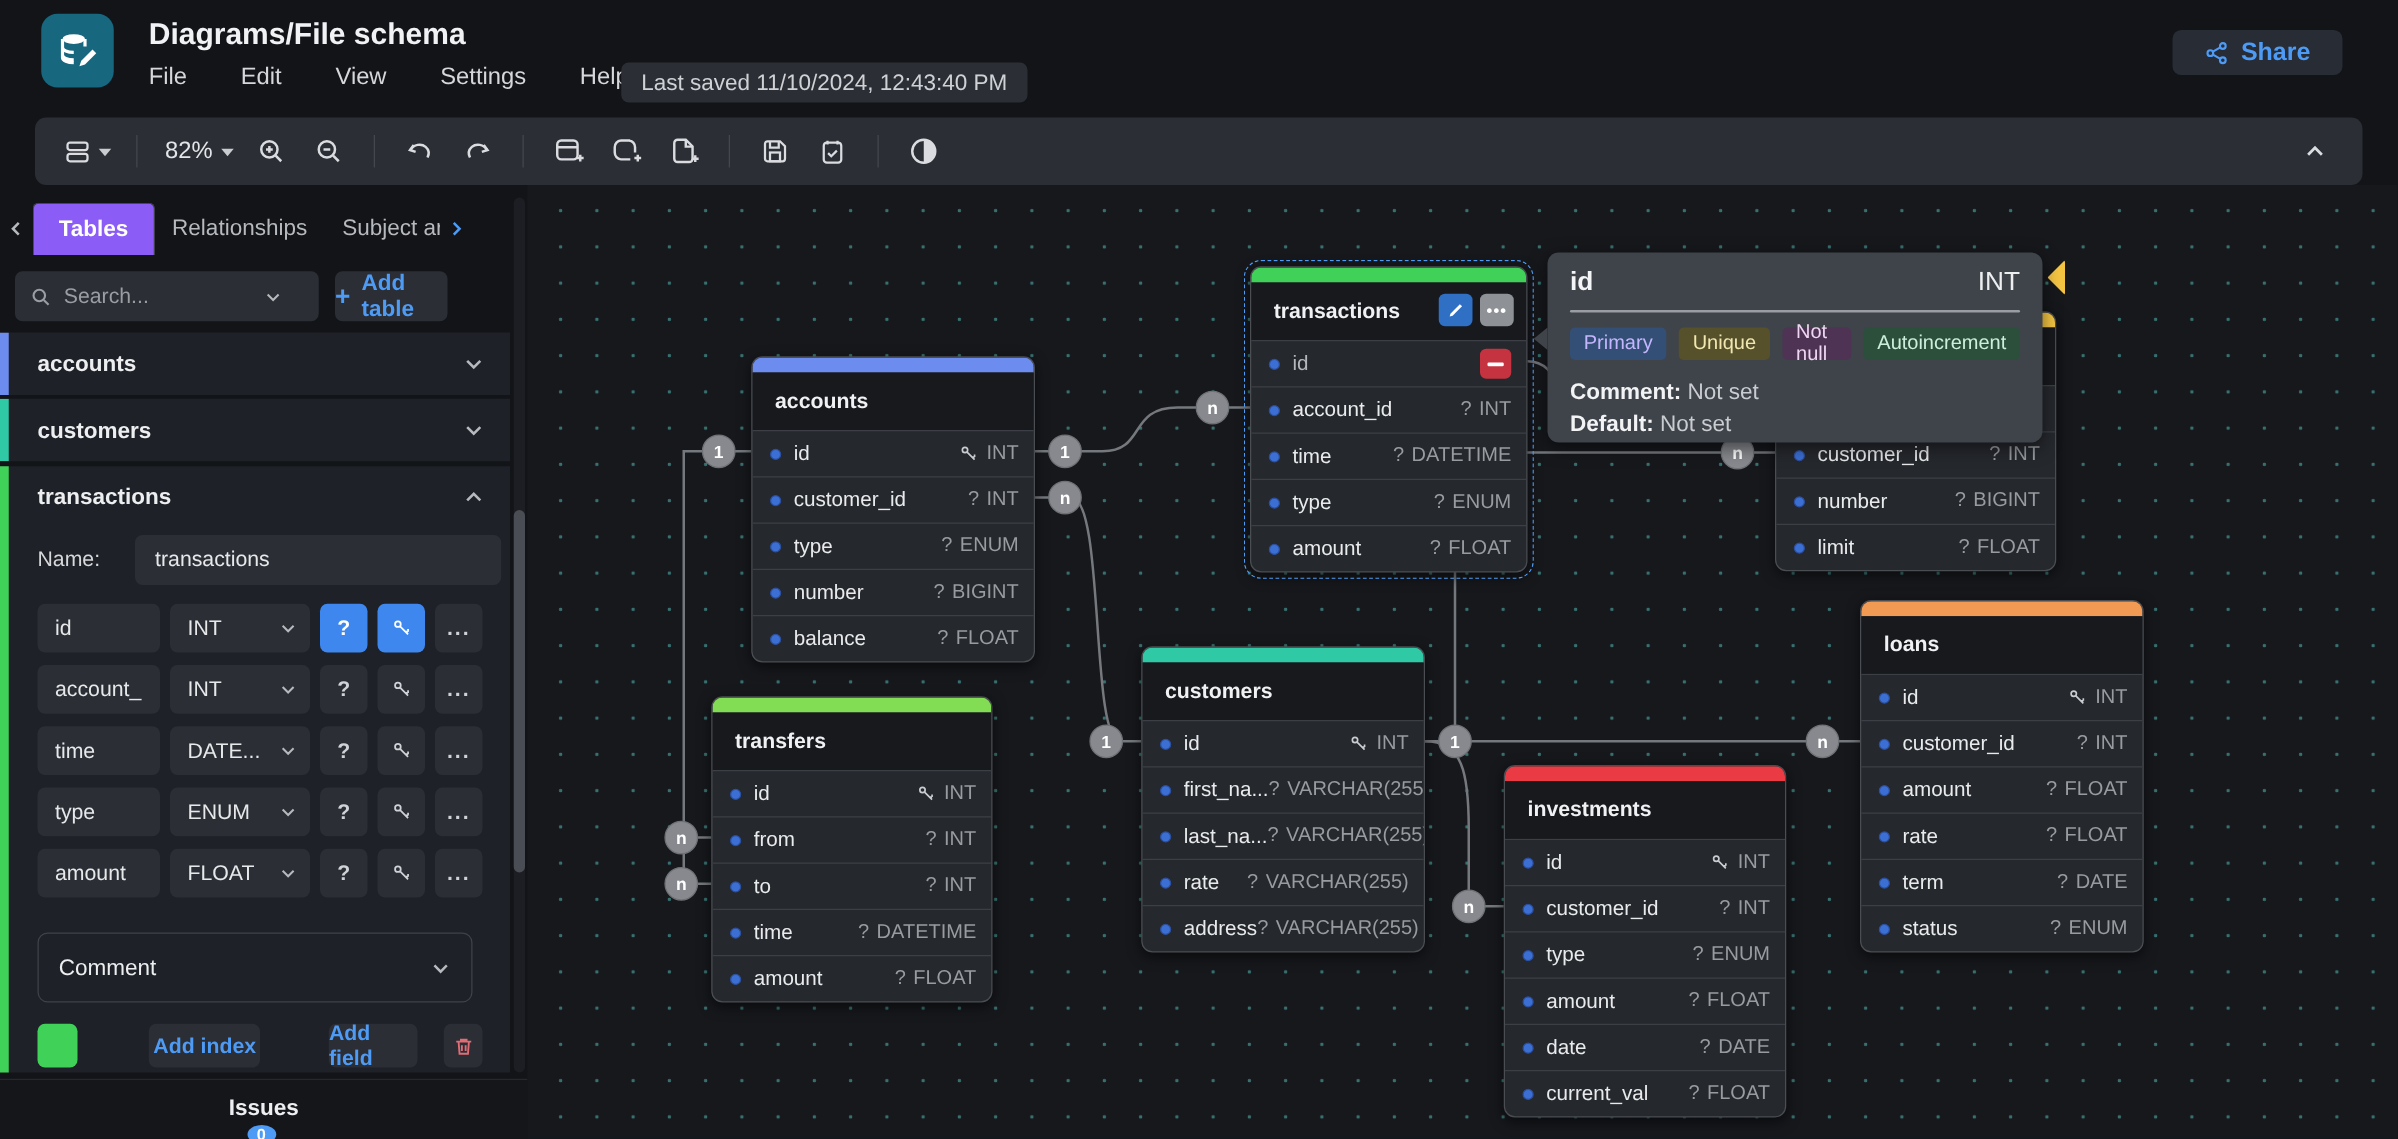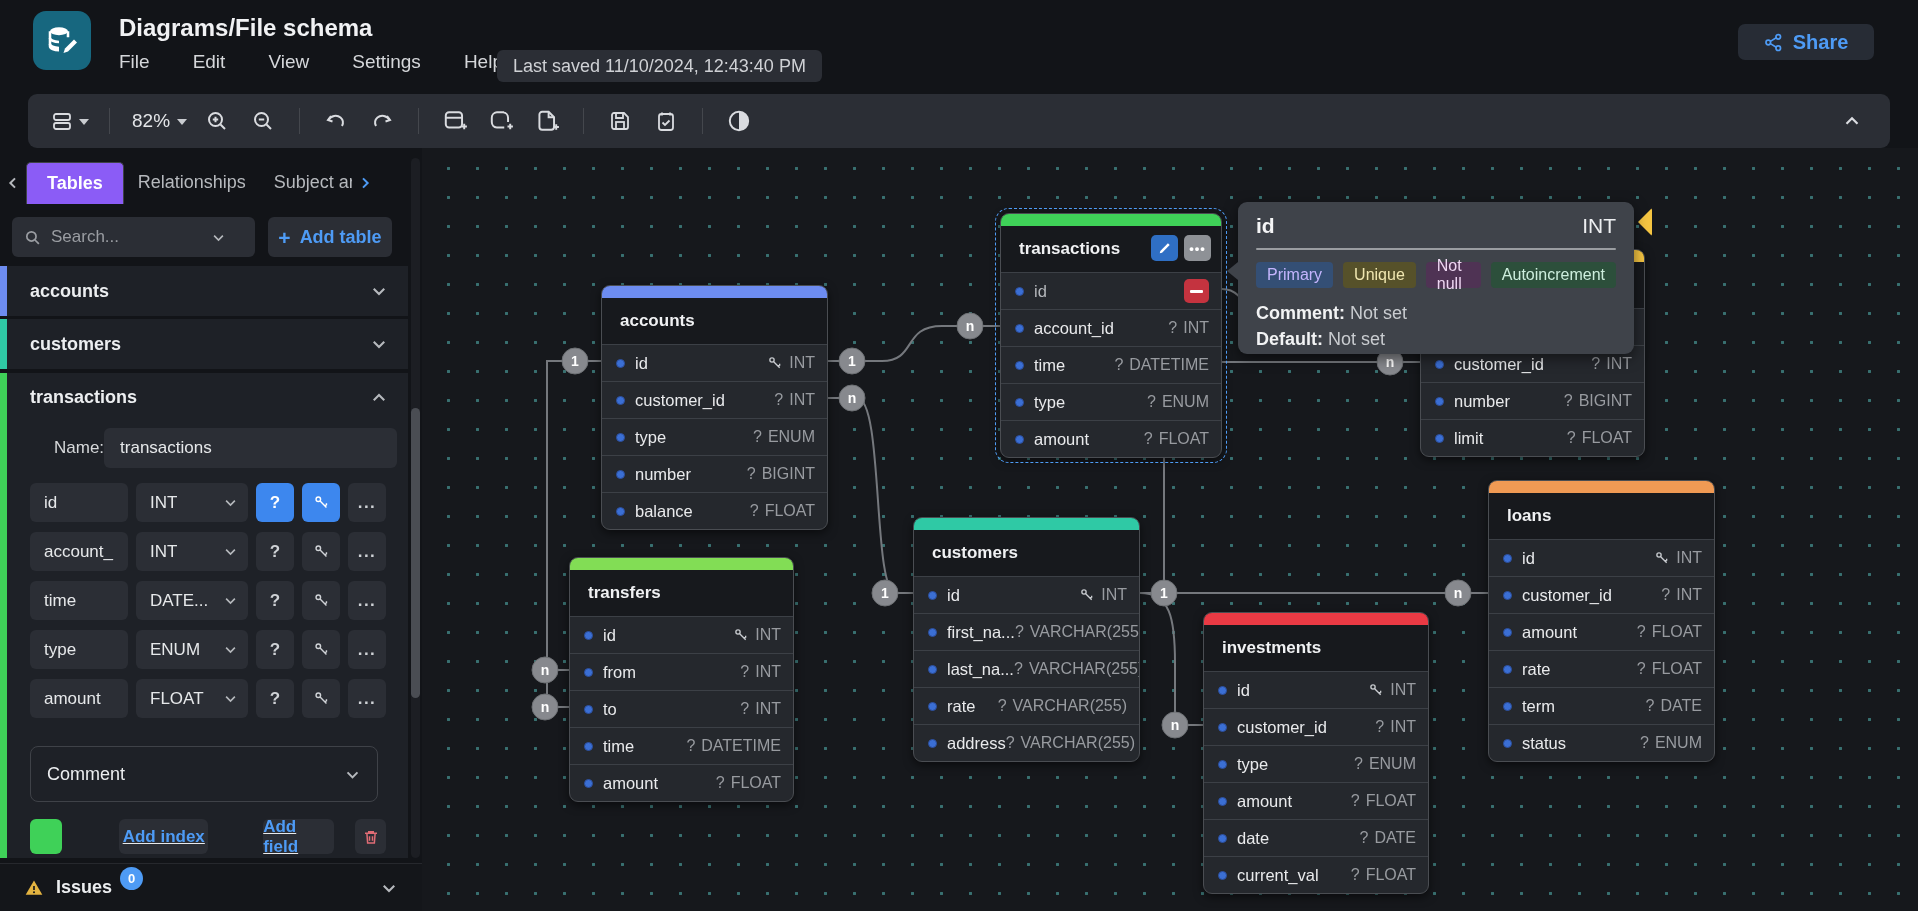--- a/index.html
+++ b/index.html
@@ -31,66 +31,66 @@
   .tb-right { margin-left:auto; }
 
   
   .sidebar { position:absolute; left:0; top:148px; width:422px; height:715px; background:#121418; }
   .tabbar { position:absolute; left:0; top:11px; width:422px; height:47px; display:flex; align-items:center; }
   .nav-chev { width:26px; display:flex; justify-content:center; }
   .tab { font-size:18px; color:#b6b9bd; padding:10px 14px; white-space:nowrap; }
   .tab.active { color:#ffffff; font-weight:bold; border:1px solid #3f4248; border-bottom:none;
     border-radius:5px 5px 0 0; background:#8b5cf6; padding:10px 20px; }
   .tab.clip { max-width:92px; overflow:hidden; text-overflow:clip; }
-  .search-row { position:absolute; left:12px; top:69px; width:380px; height:40px; display:flex; gap:13px; }
+  .search-row { position:absolute; left:12px; top:69px; width:346px; height:40px; display:flex; gap:13px; }
   .search-box { width:243px; height:40px; background:#2b2e35; border-radius:6px; display:flex;
     align-items:center; padding:0 12px; gap:10px; }
   .search-box input { background:transparent; border:none; outline:none; color:#e6e8ea; font-size:17px;
     width:150px; font-family:"Liberation Sans",sans-serif; }
   .search-box input::placeholder { color:#9a9da2; }
   .add-table-btn { flex:1; height:40px; background:#2b2e35; border-radius:6px; display:flex;
     align-items:center; justify-content:center; gap:9px; color:#4e9bf5; font-size:18px; font-weight:bold; }
   .plus-glyph { font-size:21px; font-weight:bold; line-height:1; }
   .acc-item { position:absolute; left:0; width:408px; height:50px; background:#1e2127; display:flex;
     align-items:center; overflow:hidden; }
   .acc-strip { position:absolute; left:0; top:0; width:7px; height:100%; }
   .acc-name { margin-left:30px; font-size:18px; font-weight:bold; color:#eceef0; }
   .acc-chev { margin-left:auto; margin-right:20px; }
   .editor { position:absolute; left:0; top:225px; width:408px; height:485px; background:#1e2127; }
   .editor-strip { position:absolute; left:0; top:0; width:7px; height:100%; background:#3fd158; }
   .ed-head { position:absolute; left:30px; top:14px; font-size:18px; font-weight:bold; color:#eceef0; }
   .ed-chev { position:absolute; right:20px; top:16px; }
-  .name-row { position:absolute; left:30px; top:55px; display:flex; align-items:center; gap:0;margin-left:24px; }
+  .name-row { position:absolute; left:30px; top:55px; display:flex; align-items:center; gap:28px; }
   .name-label { font-size:17px; color:#d6d8da; }
   .name-input { width:293px; height:40px; background:#2b2e35; border:none; border-radius:6px;
     color:#e6e8ea; font-size:17px; padding:0 16px; outline:none; font-family:"Liberation Sans",sans-serif; }
   .fields-wrap { position:absolute; left:30px; top:110px; width:356px; }
   .field-row { display:flex; gap:8px; margin-bottom:10px; height:39px; }
   .chip { background:#2b2e35; border-radius:6px; display:flex; align-items:center; color:#e6e8ea; font-size:17px; }
   .chip-name { width:98px; padding-left:14px; }
   .chip-type { width:112px; padding:0 10px 0 14px; justify-content:space-between; }
   .sq-btn { width:38px; height:39px; background:#2b2e35; border-radius:6px; display:flex;
     align-items:center; justify-content:center; color:#cfd2d6; font-size:17px; font-weight:bold; }
   .sq-btn.active { background:#3d87ee; color:#fff; }
   .comment-box { position:absolute; left:30px; top:373px; width:348px; height:56px; border:1px solid #3f4248;
     border-radius:8px; display:flex; align-items:center; padding:0 16px; justify-content:space-between; }
   .comment-label { font-size:18px; color:#eceef0; }
-  .btn-row { position:absolute; left:30px; top:446px; width:356px; display:flex; align-items:center; gap:7px;text-decoration:underline; }
+  .btn-row { position:absolute; left:30px; top:446px; width:356px; display:flex; align-items:center; gap:7px; }
   .swatch { width:40px; height:35px; border-radius:6px; }
   .side-btn { height:35px; background:#2b2e35; border-radius:6px; color:#4e9bf5; font-size:17px;
     font-weight:bold; display:flex; align-items:center; justify-content:center;margin-left:48px; }
   .btn-index { width:110px; margin-left:50px; }
   .btn-field { width:88px; }
   .trash-btn { width:38px; height:35px; background:#2b2e35; border-radius:6px; display:flex;
     align-items:center; justify-content:center; margin-left:14px; }
   .scroll-track { position:absolute; right:2px; top:10px; width:9px; height:700px; background:#1c1e23; border-radius:5px; }
   .scroll-thumb { position:absolute; left:0; top:250px; width:9px; height:290px; background:#4a4d53; border-radius:5px; }
 
   .issues-bar { position:absolute; left:0; top:863px; width:422px; height:48px; background:#14161a;
-    border-top:1px solid #26282d; display:flex; align-items:center; padding:0 24px; gap:12px; }
+    border-top:1px solid #26282d; display:flex; align-items:center; padding:0 24px; gap:12px;flex-direction:column; }
   .issues-label { font-size:18px; font-weight:bold; color:#eceef0; }
   .issues-badge { width:23px; height:23px; border-radius:50%; background:#4e9bf5; color:#fff; font-size:13px;
     font-weight:bold; display:flex; align-items:center; justify-content:center; transform:translateY(-9px); margin-left:-4px; }
   .issues-chev { margin-left:auto; }
 
   
   .canvas { position:absolute; left:422px; top:148px; width:1496px; height:763px; background:#16181c;
     background-image:radial-gradient(circle, rgba(90,200,196,0.5) 1.4px, transparent 1.6px);
     background-size:29px 29px; background-position:12px 6px; overflow:hidden; }
   .rel-svg { position:absolute; left:0; top:0; z-index:0; }

